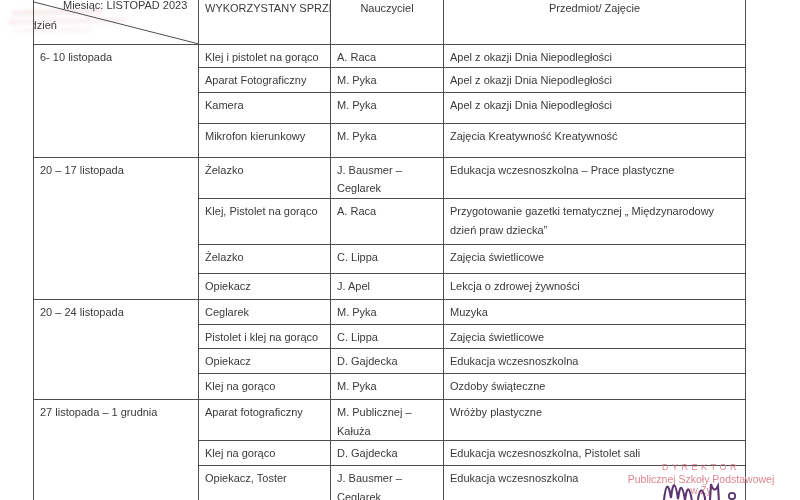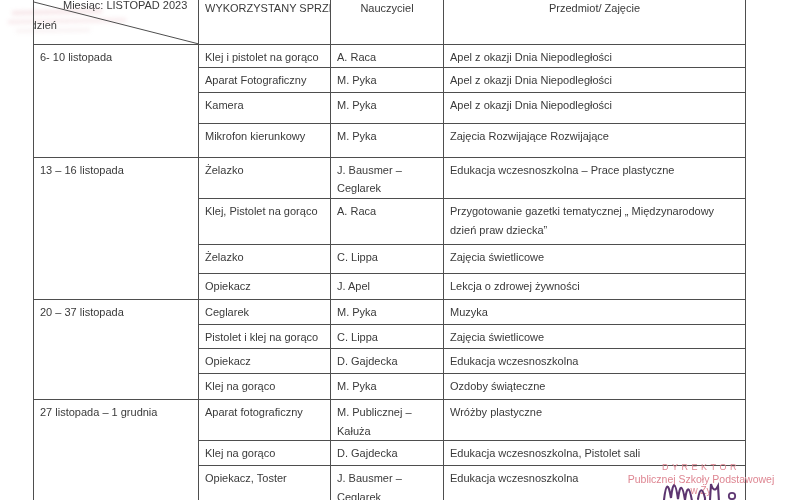--- a/index.html
+++ b/index.html
@@ -85,25 +85,25 @@
       <td>Apel z okazji Dnia Niepodległości</td>
     </tr>
     <tr style="height:31px">
       <td>Kamera</td>
       <td>M. Pyka</td>
       <td>Apel z okazji Dnia Niepodległości</td>
     </tr>
     <tr style="height:34px">
       <td>Mikrofon kierunkowy</td>
       <td>M. Pyka</td>
-      <td>Zajęcia Rozwijające Rozwijające</td>
+      <td>Zajęcia Kreatywność Kreatywność</td>
     </tr>
 
     <tr style="height:25px">
-      <td class="wk" rowspan="4">13 – 16 listopada</td>
+      <td class="wk" rowspan="4">20 – 17 listopada</td>
       <td>Żelazko</td>
       <td>J. Bausmer – Ceglarek</td>
       <td>Edukacja wczesnoszkolna – Prace plastyczne</td>
     </tr>
     <tr style="height:46px">
       <td>Klej, Pistolet na gorąco</td>
       <td>A. Raca</td>
       <td>Przygotowanie gazetki tematycznej „ Międzynarodowy dzień praw dziecka”</td>
     </tr>
     <tr style="height:29px">
@@ -111,21 +111,21 @@
       <td>C. Lippa</td>
       <td>Zajęcia świetlicowe</td>
     </tr>
     <tr style="height:26px">
       <td>Opiekacz</td>
       <td>J. Apel</td>
       <td>Lekcja o zdrowej żywności</td>
     </tr>
 
     <tr style="height:25px">
-      <td class="wk" rowspan="4">20 – 37 listopada</td>
+      <td class="wk" rowspan="4">20 – 24 listopada</td>
       <td>Ceglarek</td>
       <td>M. Pyka</td>
       <td>Muzyka</td>
     </tr>
     <tr style="height:24px">
       <td>Pistolet i klej na gorąco</td>
       <td>C. Lippa</td>
       <td>Zajęcia świetlicowe</td>
     </tr>
     <tr style="height:25px">

